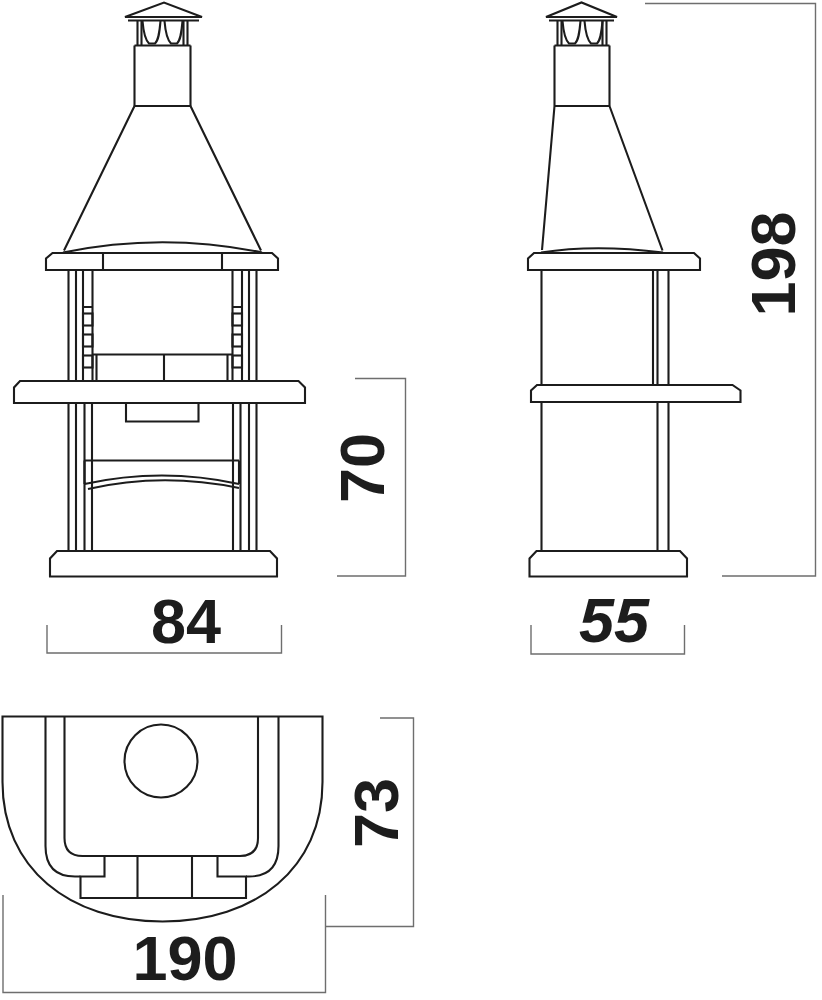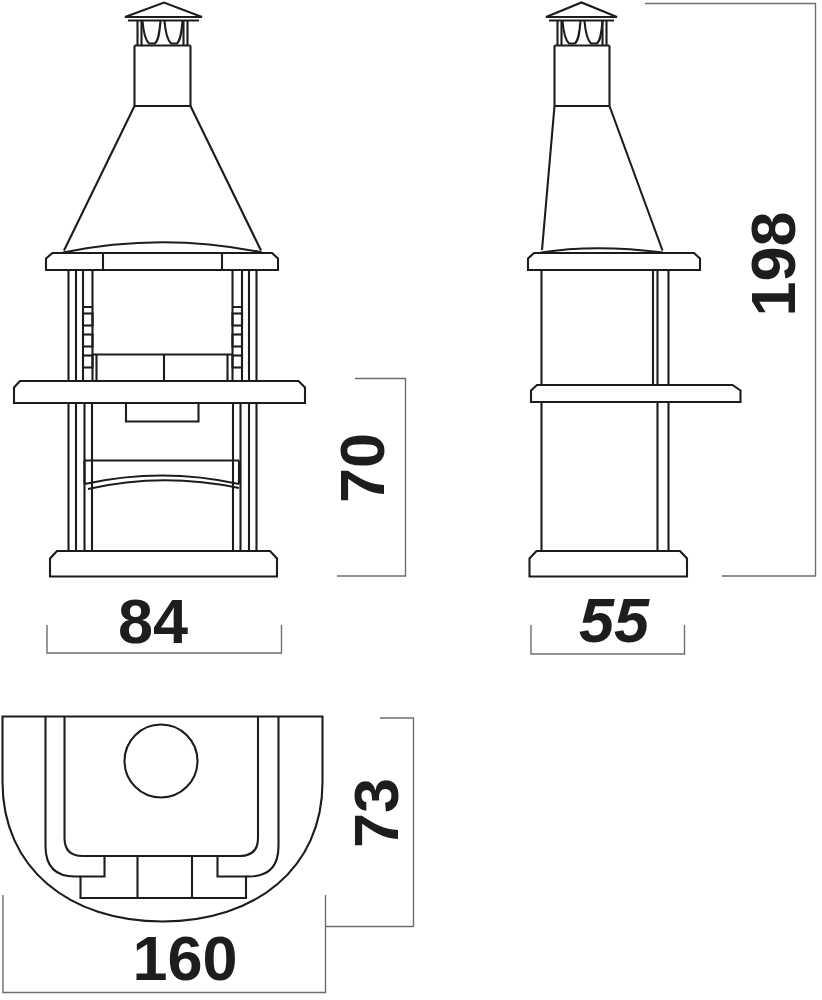--- a/index.html
+++ b/index.html
@@ -93,24 +93,24 @@
     <g>
       <path class="ln" d="M2.5,716.5 H322.5 V782 C322.5,868 256,921.5 162.5,921.5 C69,921.5 2.5,868 2.5,782 Z"></path>
       <path class="ln" d="M45.5,716.5 V846 Q45.5,876.5 75,876.5 L80.5,876.5"></path>
       <path class="ln" d="M278.5,716.5 V846 Q278.5,876.5 249,876.5 L246,876.5"></path>
       <path class="ln" d="M64.5,716.5 V838 Q64.5,856 82.5,856 H240 Q258,856 258,838 V716.5"></path>
       <circle class="ln" cx="161" cy="761" r="36.5"></circle>
       <path class="ln" d="M104.5,856 V876.5 H80.5 V898 H246 V876.5 H217.5 V856 M137.5,856 V898 M192,856 V898"></path>
     </g>
   </svg>
 
-  <div class="dim-label" style="left:153px;top:621px;text-align:right;">84</div>
+  <div class="dim-label" style="left:186px;top:621px;text-align:right;">84</div>
 
   <div class="dim-label vert" style="left:362px;top:468px;">70</div>
 
   <div class="dim-label" style="left:614px;top:620px;font-style:italic;">55</div>
 
   <div class="dim-label vert" style="left:773px;top:264px;">198</div>
 
   <div class="dim-label vert" style="left:376px;top:813px;">73</div>
 
-  <div class="dim-label" style="left:185px;top:958px;">160</div>
+  <div class="dim-label" style="left:185px;top:958px;">190</div>
 </div>
 
 </body></html>

